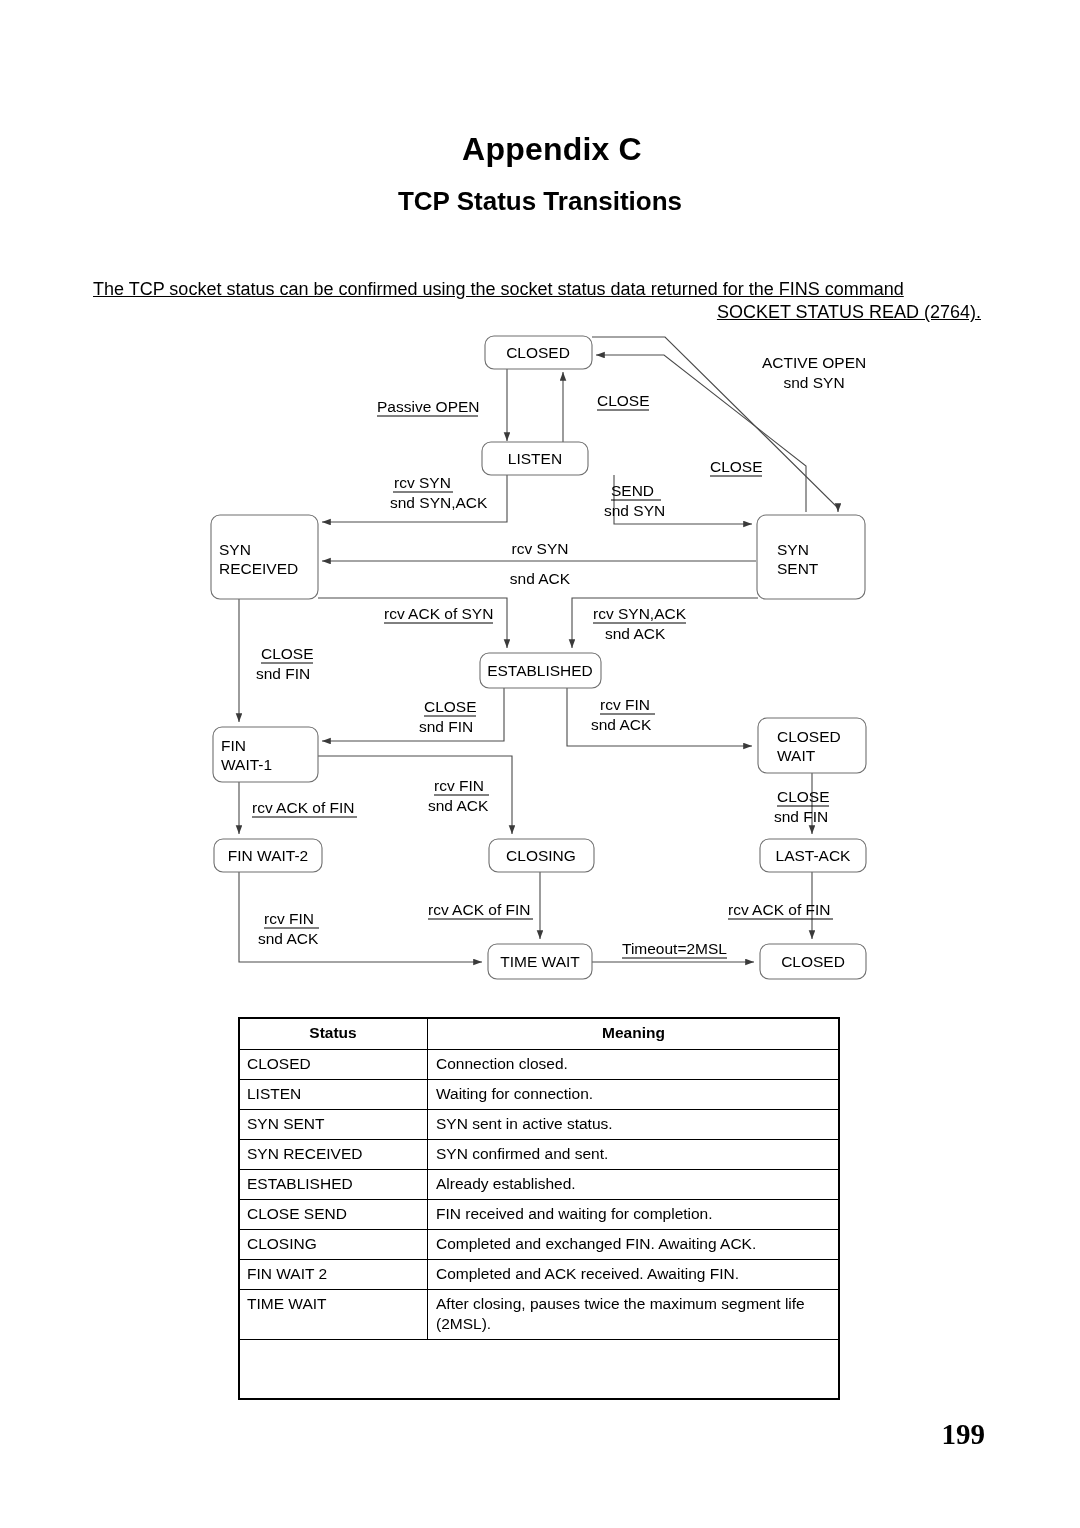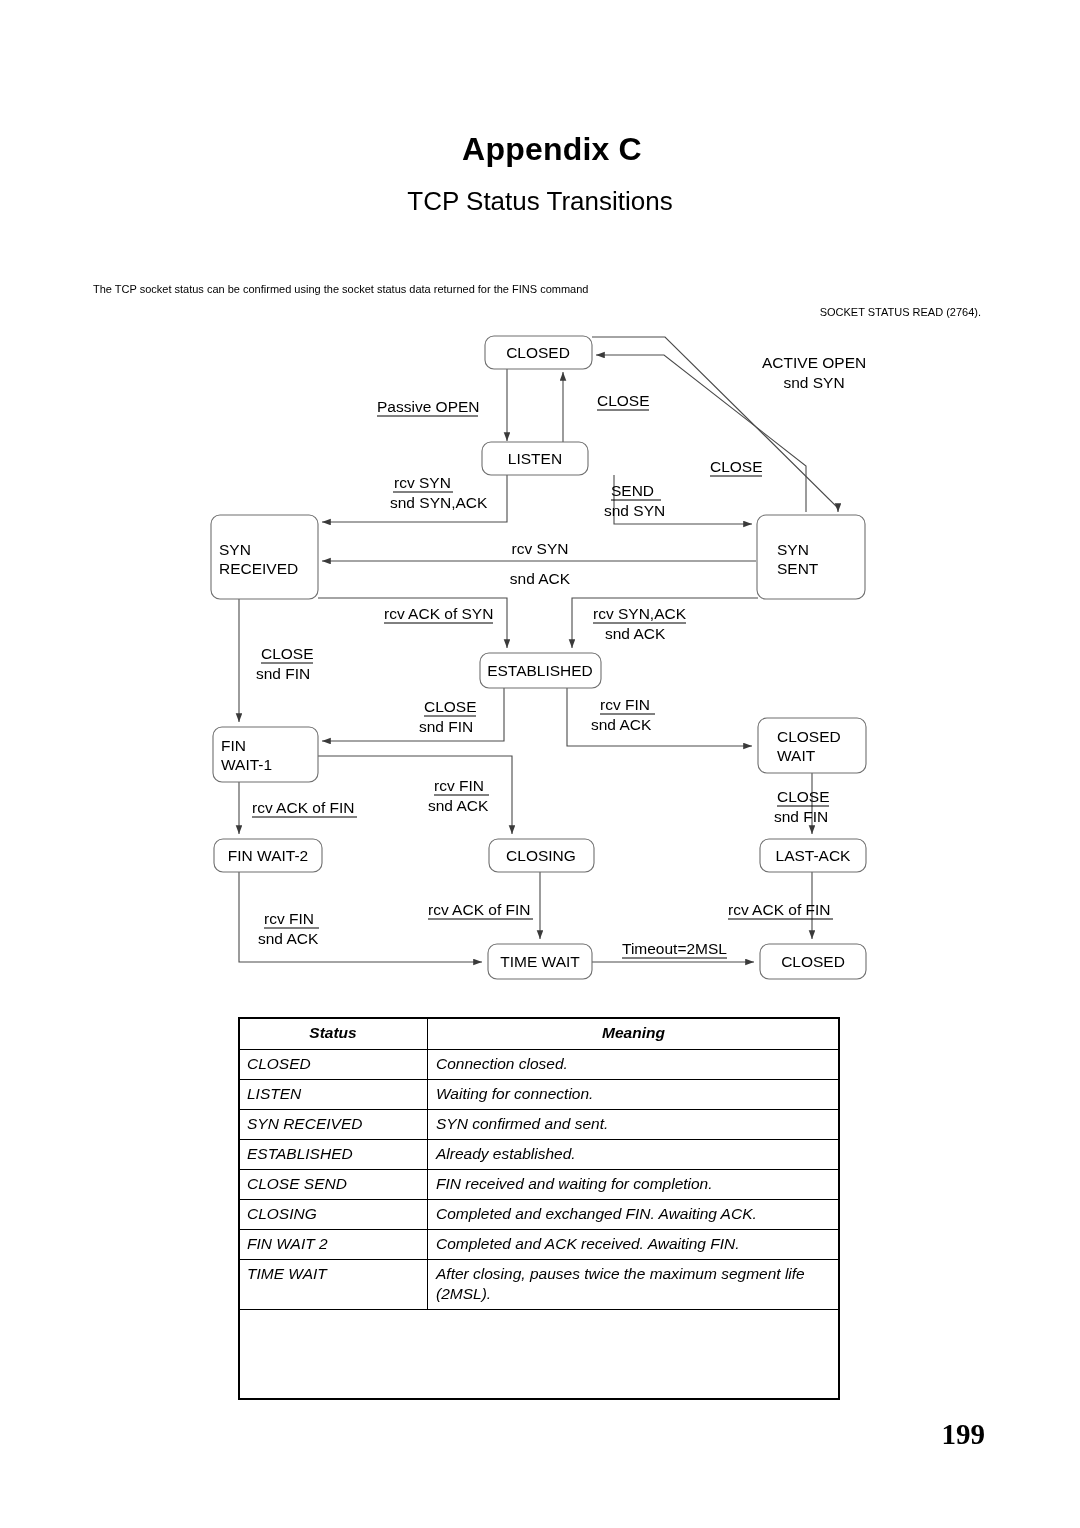--- a/index.html
+++ b/index.html
@@ -32,31 +32,32 @@
     letter-spacing: 0.2px;
     margin-left: 12px;
   }
   .subtitle {
     position: absolute;
     left: 0;
     top: 186px;
     width: 1080px;
     text-align: center;
     font-size: 26px;
-    font-weight: normal;
+    font-weight: bold;
   }
   
   .intro {
     position: absolute;
     left: 93px;
     top: 278px;
     width: 888px;
-    font-size: 11px;
+    font-size: 18px;
     line-height: 23px;
     text-align: justify;
+    text-decoration: underline;
   }
   .intro .l2 { text-align: right; }
   
   .diagram {
     position: absolute;
     left: 0;
     top: 326px;
     width: 1080px;
     height: 670px;
   }
@@ -92,21 +93,20 @@
     top: 1017px;
     width: 602px;
     border-collapse: collapse;
     font-size: 15.5px;
   }
   .status-table td, .status-table th {
     border: 1px solid #000;
     padding: 4px 8px 5px 8px;
     vertical-align: top;
     line-height: 20px;
-    font-style: italic;
   }
   .status-table thead th {
     text-align: center;
     font-weight: bold;
     padding: 5px 8px 6px 8px;
   }
   .status-table .col-status { width: 172px; }
   .status-table tbody td { font-weight: normal; }
   .tbl-outer {
     position: absolute;
@@ -369,20 +369,24 @@
     <tbody>
       <tr>
         <td>CLOSED</td>
         <td>Connection closed.</td>
       </tr>
       <tr>
         <td>LISTEN</td>
         <td>Waiting for connection.</td>
       </tr>
       <tr>
+        <td>SYN SENT</td>
+        <td>SYN sent in active status.</td>
+      </tr>
+      <tr>
         <td>SYN RECEIVED</td>
         <td>SYN confirmed and sent.</td>
       </tr>
       <tr>
         <td>ESTABLISHED</td>
         <td>Already established.</td>
       </tr>
       <tr>
         <td>CLOSE SEND</td>
         <td>FIN received and waiting for completion.</td>

